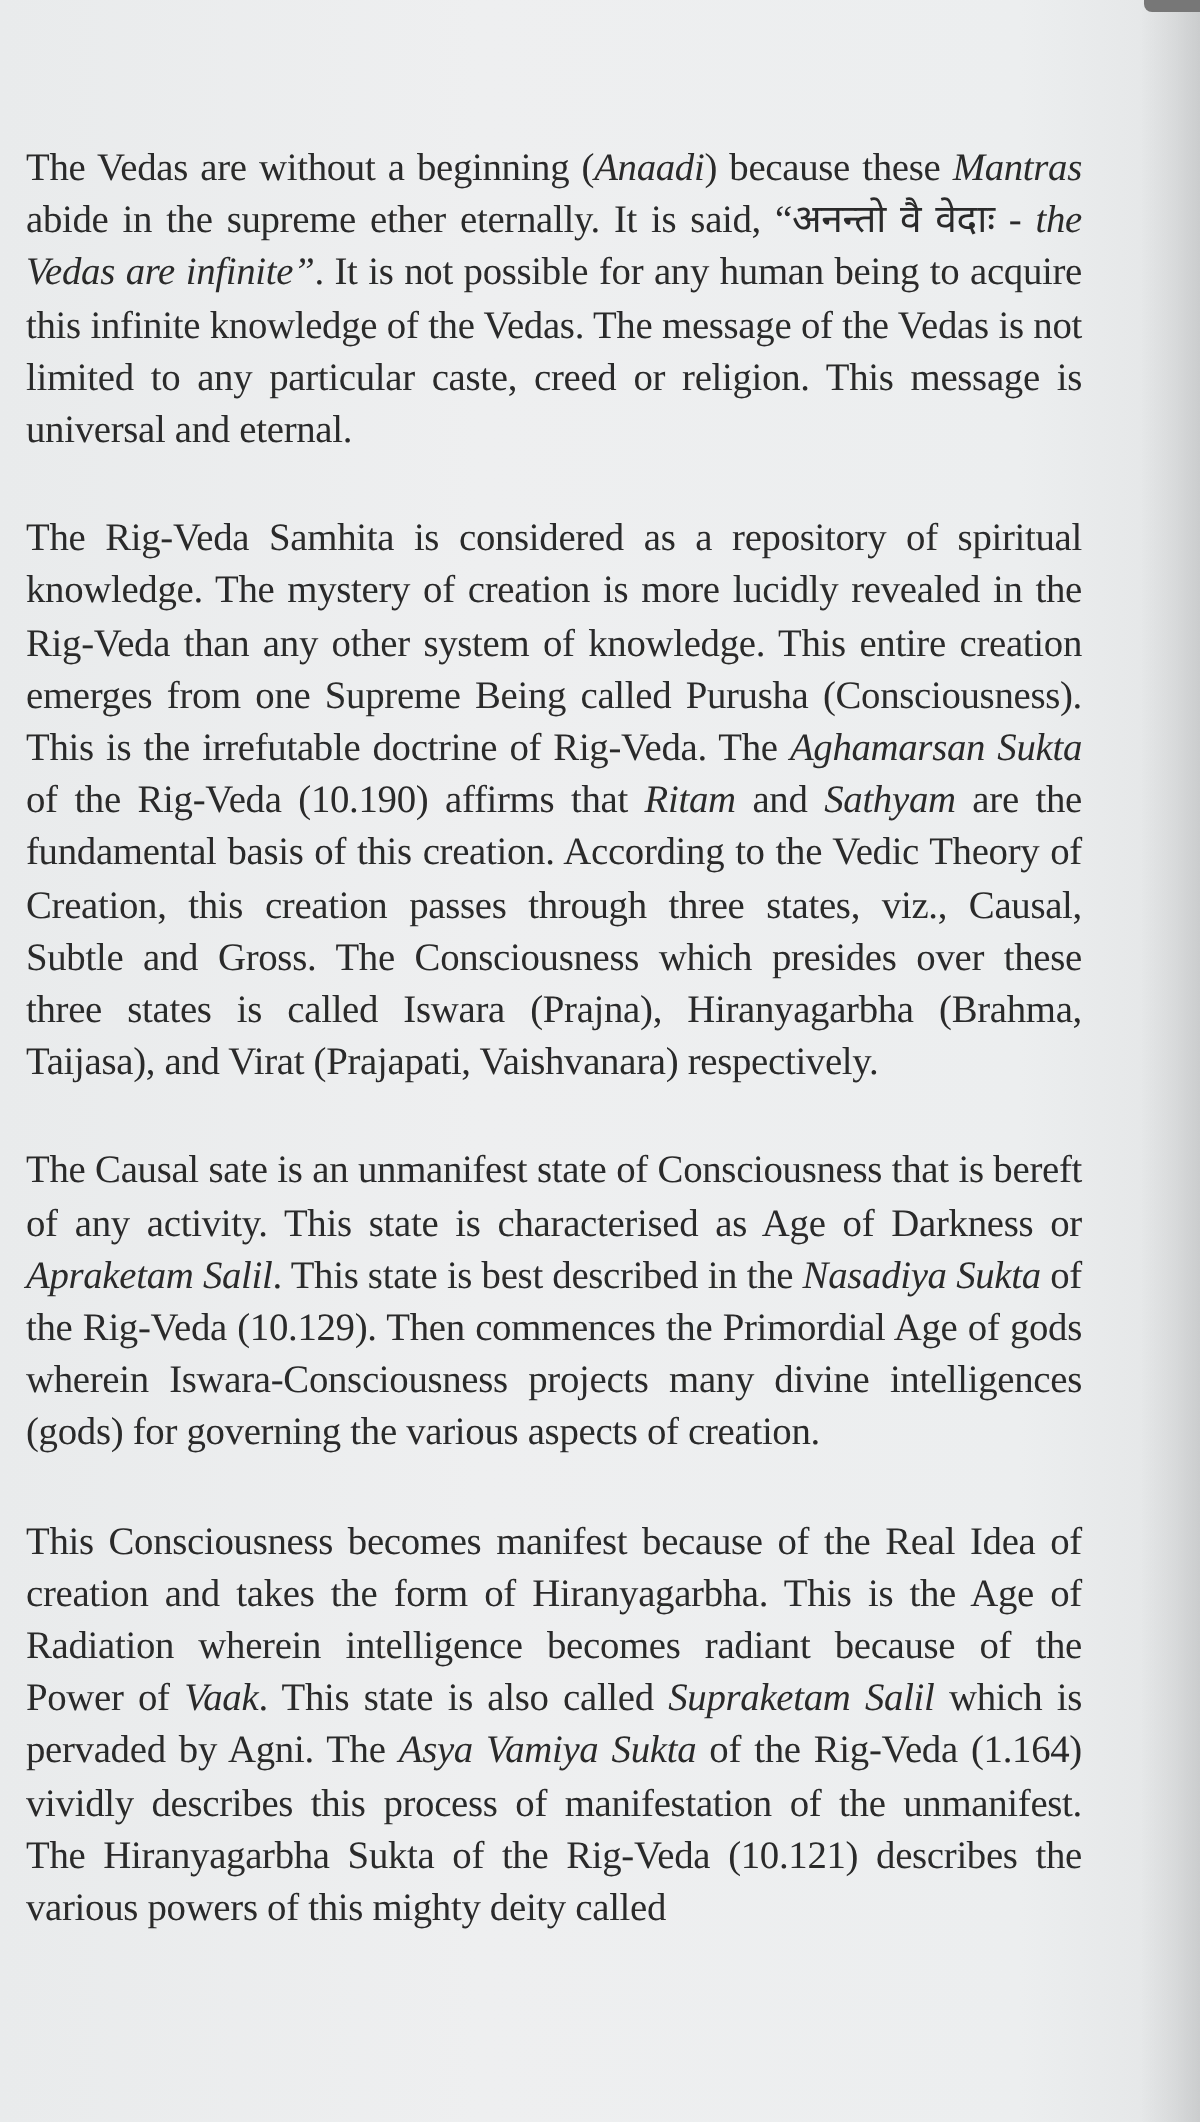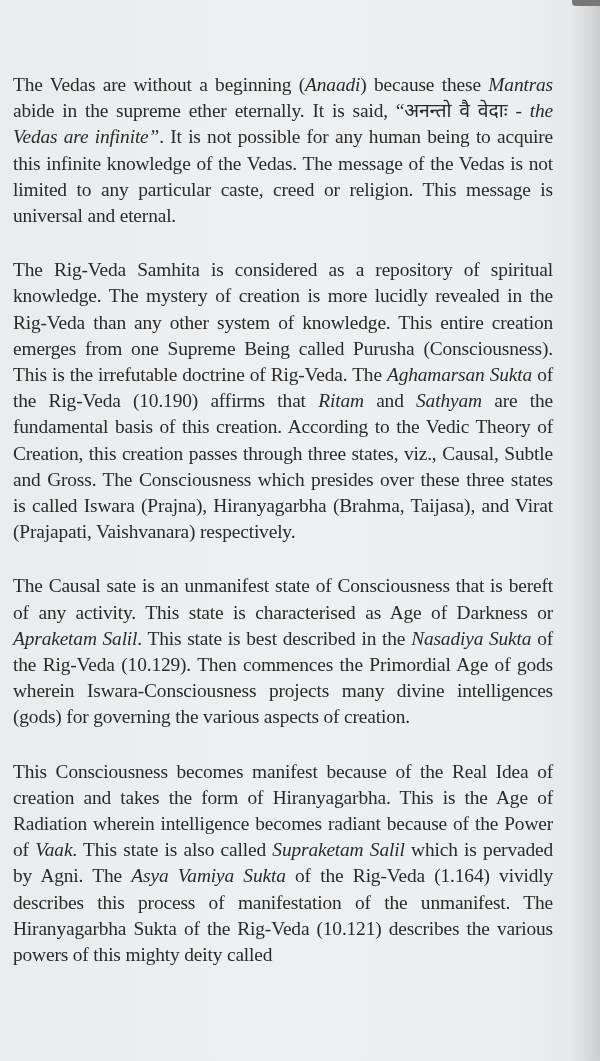--- a/index.html
+++ b/index.html
@@ -15,21 +15,21 @@
   }
   .page-corner {
     position: absolute; top: 0; right: 0; width: 28px; height: 6px;
     background: #777; border-bottom-left-radius: 4px;
   }
   .page {
     position: absolute; left: 13px; top: 72px; width: 544px;
   }
   .para {
     font-size: 19.4px; line-height: 26.2px; text-align: justify;
-    margin: 0 4px 28px 0;
+    margin: 0 16px 28px 0;
     letter-spacing: -0.15px;
   }
   .para i { font-style: italic; }
 </style>
 </head>
 <body>
 
 <div class="page-shadow"></div>
 <div class="page-corner"></div>
 

